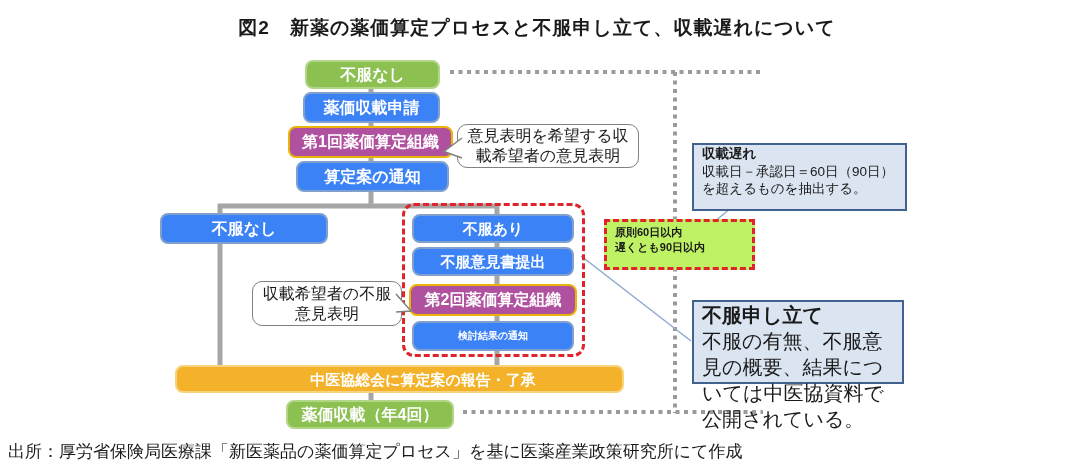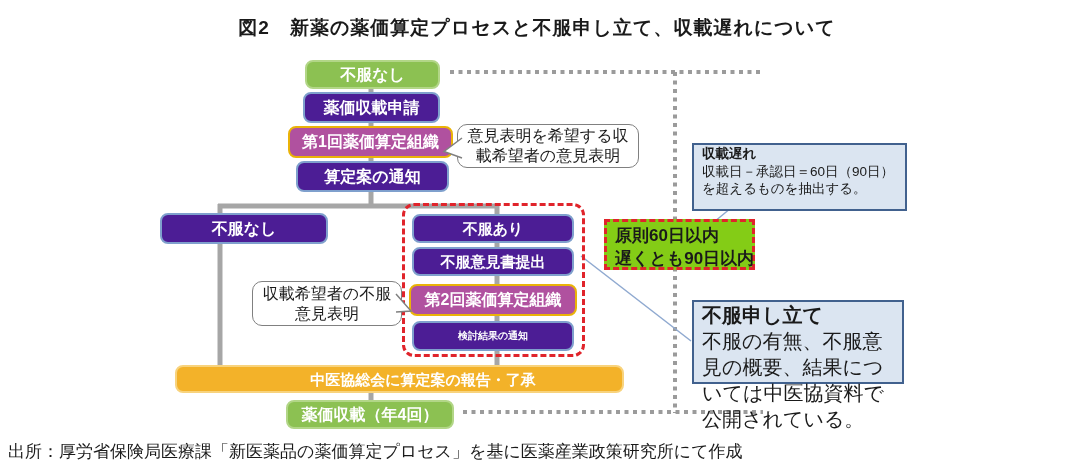--- a/index.html
+++ b/index.html
@@ -7,32 +7,32 @@
          font-family:"Liberation Sans","DejaVu Sans",sans-serif;color:#1a1a1a;}
   .title{position:absolute;top:15px;left:0;width:1074px;text-align:center;
          font-size:19px;font-weight:bold;letter-spacing:1px;}
   svg.layer{position:absolute;left:0;top:0;pointer-events:none;}
   .z1{z-index:1}.z4{z-index:4}
 
   .fbox{position:absolute;z-index:2;box-sizing:border-box;display:flex;align-items:center;
         justify-content:center;color:#fff;font-weight:bold;border-radius:8px;
         font-size:16px;line-height:1;white-space:nowrap;}
   .green {background:#8CC152;border:2px solid #B2D687;}
-  .blue  {background:#4c1d95;border:2px solid #7FA0CD;}
+  .blue  {background:#3b82f6;border:2px solid #7FA0CD;}
   .purple{background:#B0519F;border:2px solid #eab308;}
   .orange{background:#F3B229;border:2px solid #F8D37D;}
 
   .bubble{position:absolute;z-index:2;box-sizing:border-box;background:#fff;
           border:1.5px solid #808080;border-radius:10px;display:flex;align-items:center;
           justify-content:center;text-align:center;font-size:16px;line-height:1.25;
           padding:2px 4px;}
   .redgroup{position:absolute;z-index:3;box-sizing:border-box;background:transparent;
             border:3px dashed #E0242B;border-radius:12px;}
-  .deadline{position:absolute;z-index:3;box-sizing:border-box;background:#84cc16;
-            border:3px dashed #E0242B;font-size:17px;font-weight:bold;line-height:1.35;
+  .deadline{position:absolute;z-index:3;box-sizing:border-box;background:#bef264;
+            border:3px dashed #E0242B;font-size:11px;font-weight:bold;line-height:1.35;
             padding:3px 6px 8px 8px;white-space:nowrap;}
   .callout{position:absolute;z-index:2;box-sizing:border-box;background:#DBE5F1;
            border:2px solid #41618E;padding:0 8px;font-size:13.5px;line-height:1.3;}
   .callout .ct{font-weight:bold;}
   .source{position:absolute;left:8px;top:440px;width:1060px;font-size:17px;
           font-family:"Liberation Serif","DejaVu Serif",serif;}
 </style>
 </head>
 <body>
 

